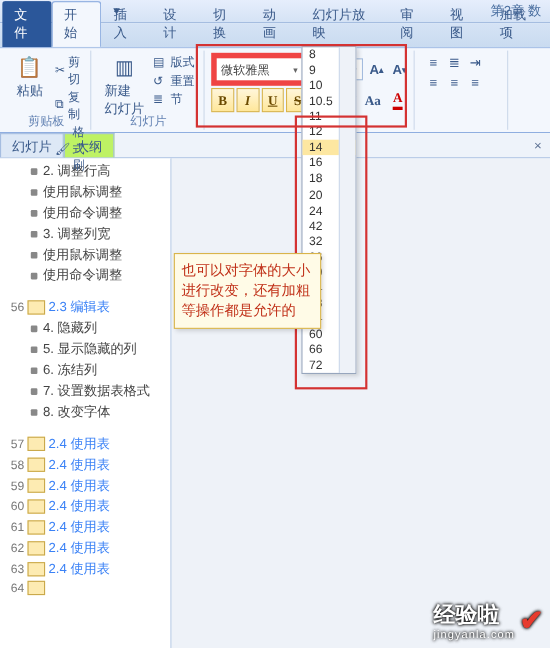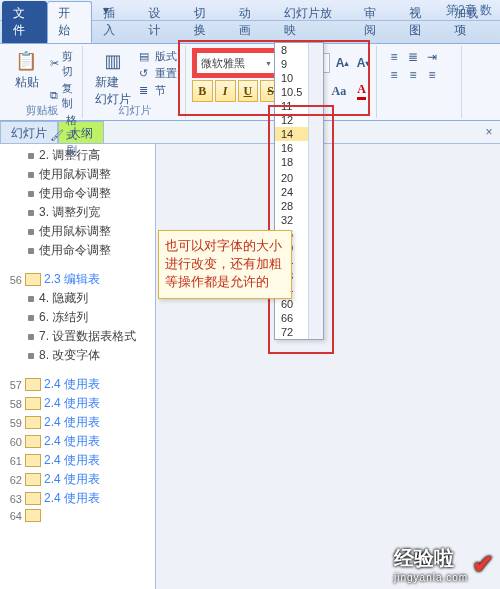--- a/index.html
+++ b/index.html
@@ -412,21 +412,21 @@
     <div class="item">10</div>
     <div class="item">10.5</div>
     <div class="item">11</div>
     <div class="item">12</div>
     <div class="item sel">14</div>
     <div class="item">16</div>
     <div class="item">18</div>
     <div class="item"> </div>
     <div class="item">20</div>
     <div class="item">24</div>
-    <div class="item">28</div>
+    <div class="item">42</div>
     <div class="item">32</div>
     <div class="item">36</div>
     <div class="item">40</div>
     <div class="item">44</div>
     <div class="item">48</div>
     <div class="item">54</div>
     <div class="item">60</div>
     <div class="item">66</div>
     <div class="item">72</div>
   </div>
@@ -473,20 +473,24 @@
         <span class="num">56</span>
         <span class="slide-ico"></span>
         <span class="t">2.3 编辑表</span>
       </div>
       <div class="node sub">
         <span class="bullet"></span>
         <span class="t">4. 隐藏列</span>
       </div>
       <div class="node sub">
         <span class="bullet"></span>
+        <span class="t">5. 显示隐藏的列</span>
+      </div>
+      <div class="node sub">
+        <span class="bullet"></span>
         <span class="t">6. 冻结列</span>
       </div>
       <div class="node sub">
         <span class="bullet"></span>
         <span class="t">7. 设置数据表格式</span>
       </div>
       <div class="node sub">
         <span class="bullet"></span>
         <span class="t">8. 改变字体</span>
       </div>

